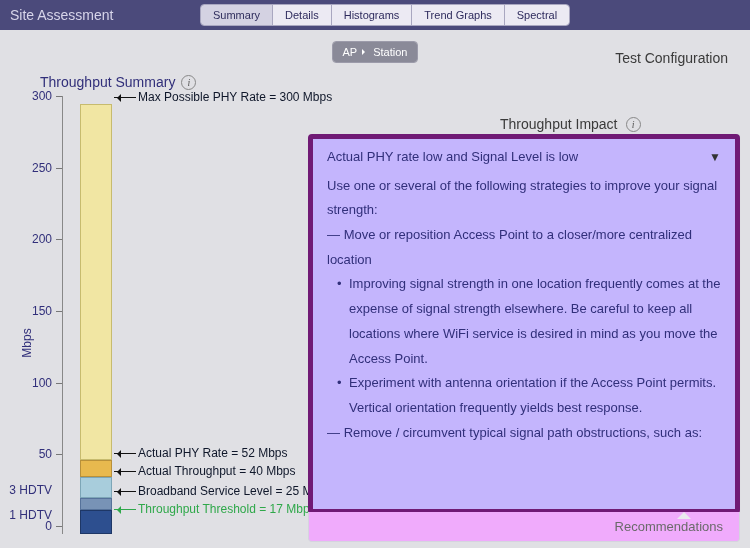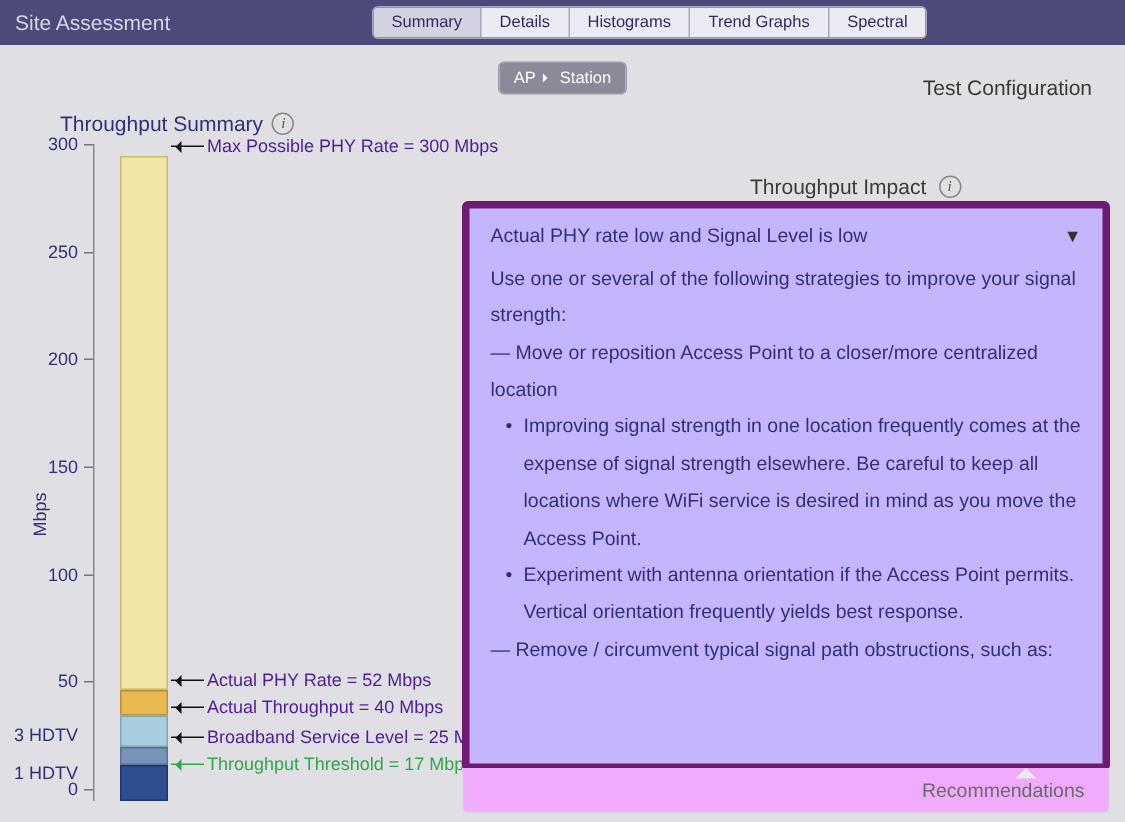--- a/index.html
+++ b/index.html
@@ -1,19 +1,19 @@
 <!DOCTYPE html>
 <html><head>
 <meta charset="utf-8">
 <style>
   * { box-sizing: border-box; margin: 0; padding: 0; }
   html, body { width: 750px; height: 548px; overflow: hidden; font-family: "Helvetica Neue", Arial, sans-serif; background: #e0e0e4; }
   .header {
     height: 30px; background: #4b4a7b; color: #eceaf5; display: flex; align-items: center;
-    padding: 0 10px; font-size: 14px; gap: 48px;
+    padding: 0 10px; font-size: 14px;
   }
   .header-title { flex: 0 0 auto; width: 190px; font-weight: 400; color: #d7d5ea;}
   .tabbar { display: flex; border: 1px solid #a9a7c0; border-radius: 4px; overflow: hidden; height: 22px; }
   .tabbar .tab {
     font-size: 11px; color: #2e2b5d; background: transparent; border: none;
     padding: 0 12px; line-height: 20px; border-right: 1px solid #a9a7c0; cursor: pointer;
     background: #eceaf3;
   }
   .tabbar .tab:last-child { border-right: none; }
   .tabbar .tab.active { background: #d4d2e2; color: #302e5d; }
@@ -41,21 +41,21 @@
   
   .chart { position: absolute; left: 62px; top: 22px; width: 250px; height: 446px; }
   .y-axis-label { position:absolute; left:-50px; top: 240px; transform: rotate(-90deg); font-size:12px; color:#312f7a; }
   .tick { position:absolute; left:-6px; width:6px; height:1px; background:#777; }
   .tick-label { position:absolute; right: 100%; padding-right:10px; font-size:12px; color:#312f7a; transform: translateY(-50%); white-space:nowrap;}
   .axis-line { position:absolute; left:0; top:0; bottom:8px; width:1px; background:#888;}
 
   .bar-stack { position:absolute; left:18px; width:32px; bottom:8px; }
   .seg { position:absolute; left:0; right:0; }
 
-  .annot { position:absolute; font-size:12px; color:#4c1d95; white-space:nowrap; display:flex; align-items:center;}
+  .annot { position:absolute; font-size:12px; color:#0f172a; white-space:nowrap; display:flex; align-items:center;}
   .annot .arrow-h { width:22px; height:1px; background:#111; margin-right:2px; position:relative;}
   .annot .arrow-h::before { content:""; position:absolute; left:-1px; top:-3px; border:4px solid transparent; border-right-color:#111;}
   .annot.green { color: #2fa84a; }
   .annot.green .arrow-h { background:#2fa84a;}
   .annot.green .arrow-h::before { border-right-color:#2fa84a;}
 
   
   .impact-title { position:absolute; left: 500px; top: 42px; font-size:14px; color:#3a3a3a; display:flex; align-items:center; gap:8px;}
   .panel {
     position:absolute; left: 308px; top: 60px; width: 432px; height: 380px;

